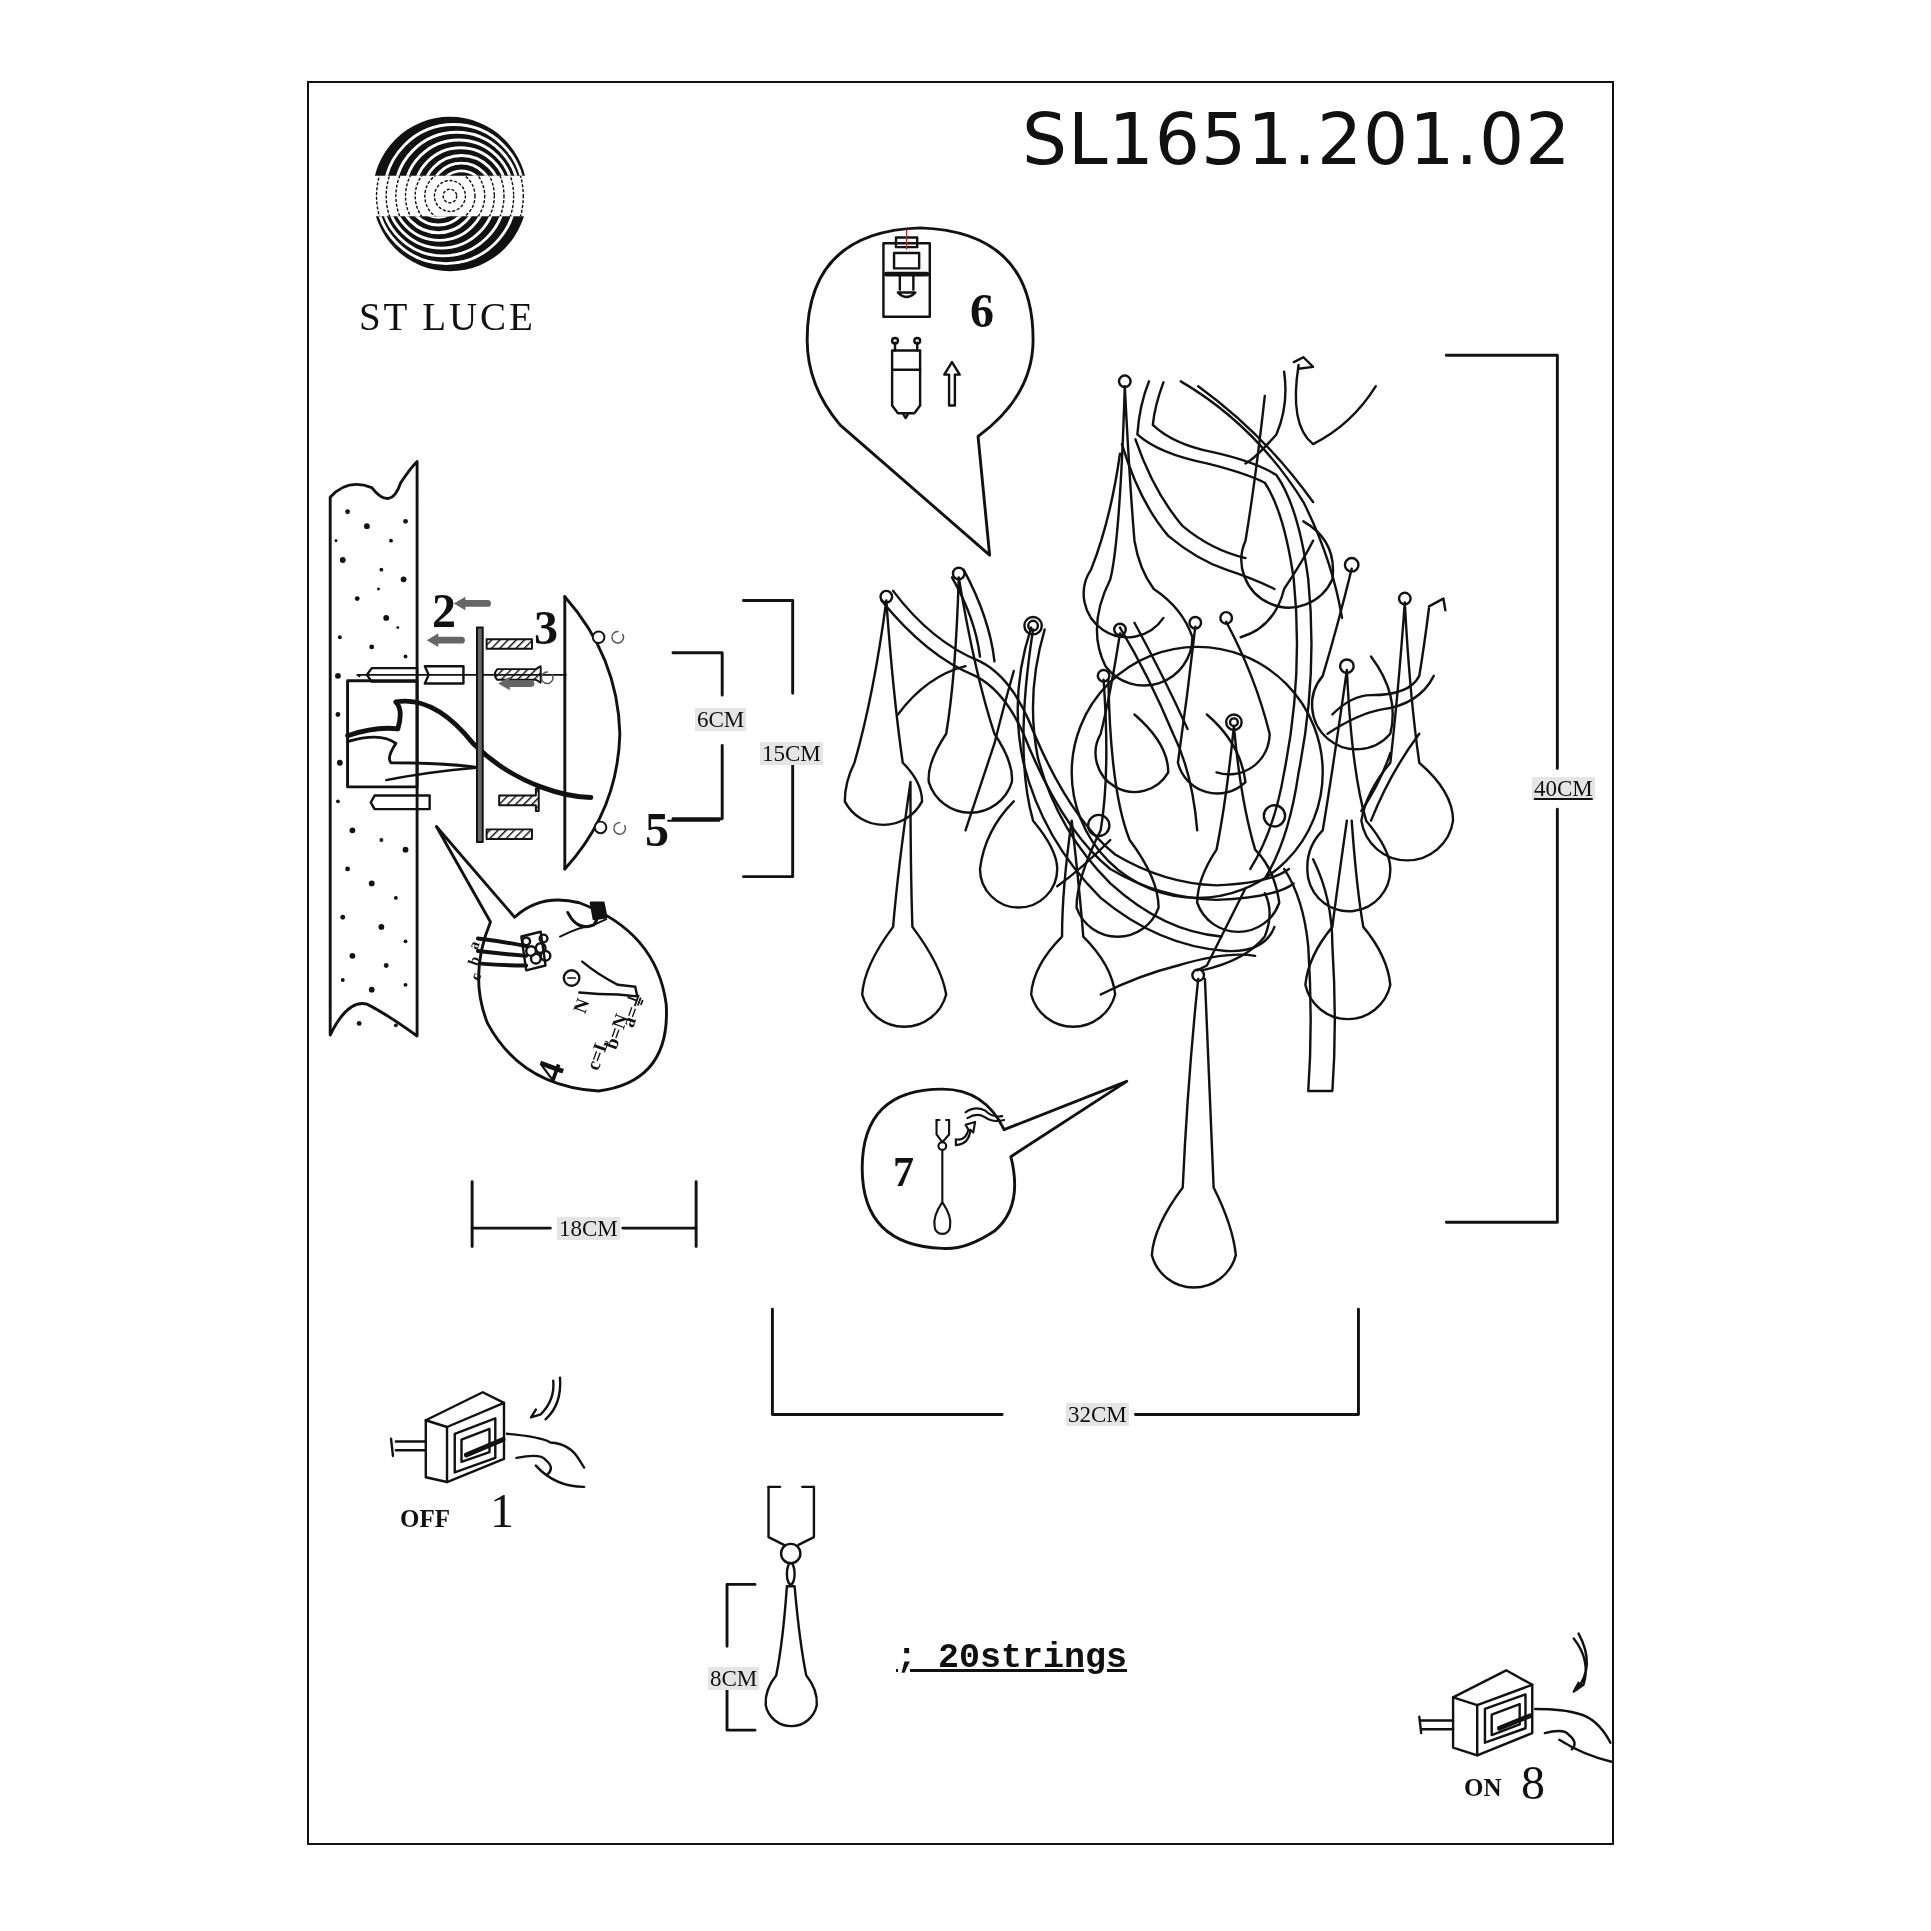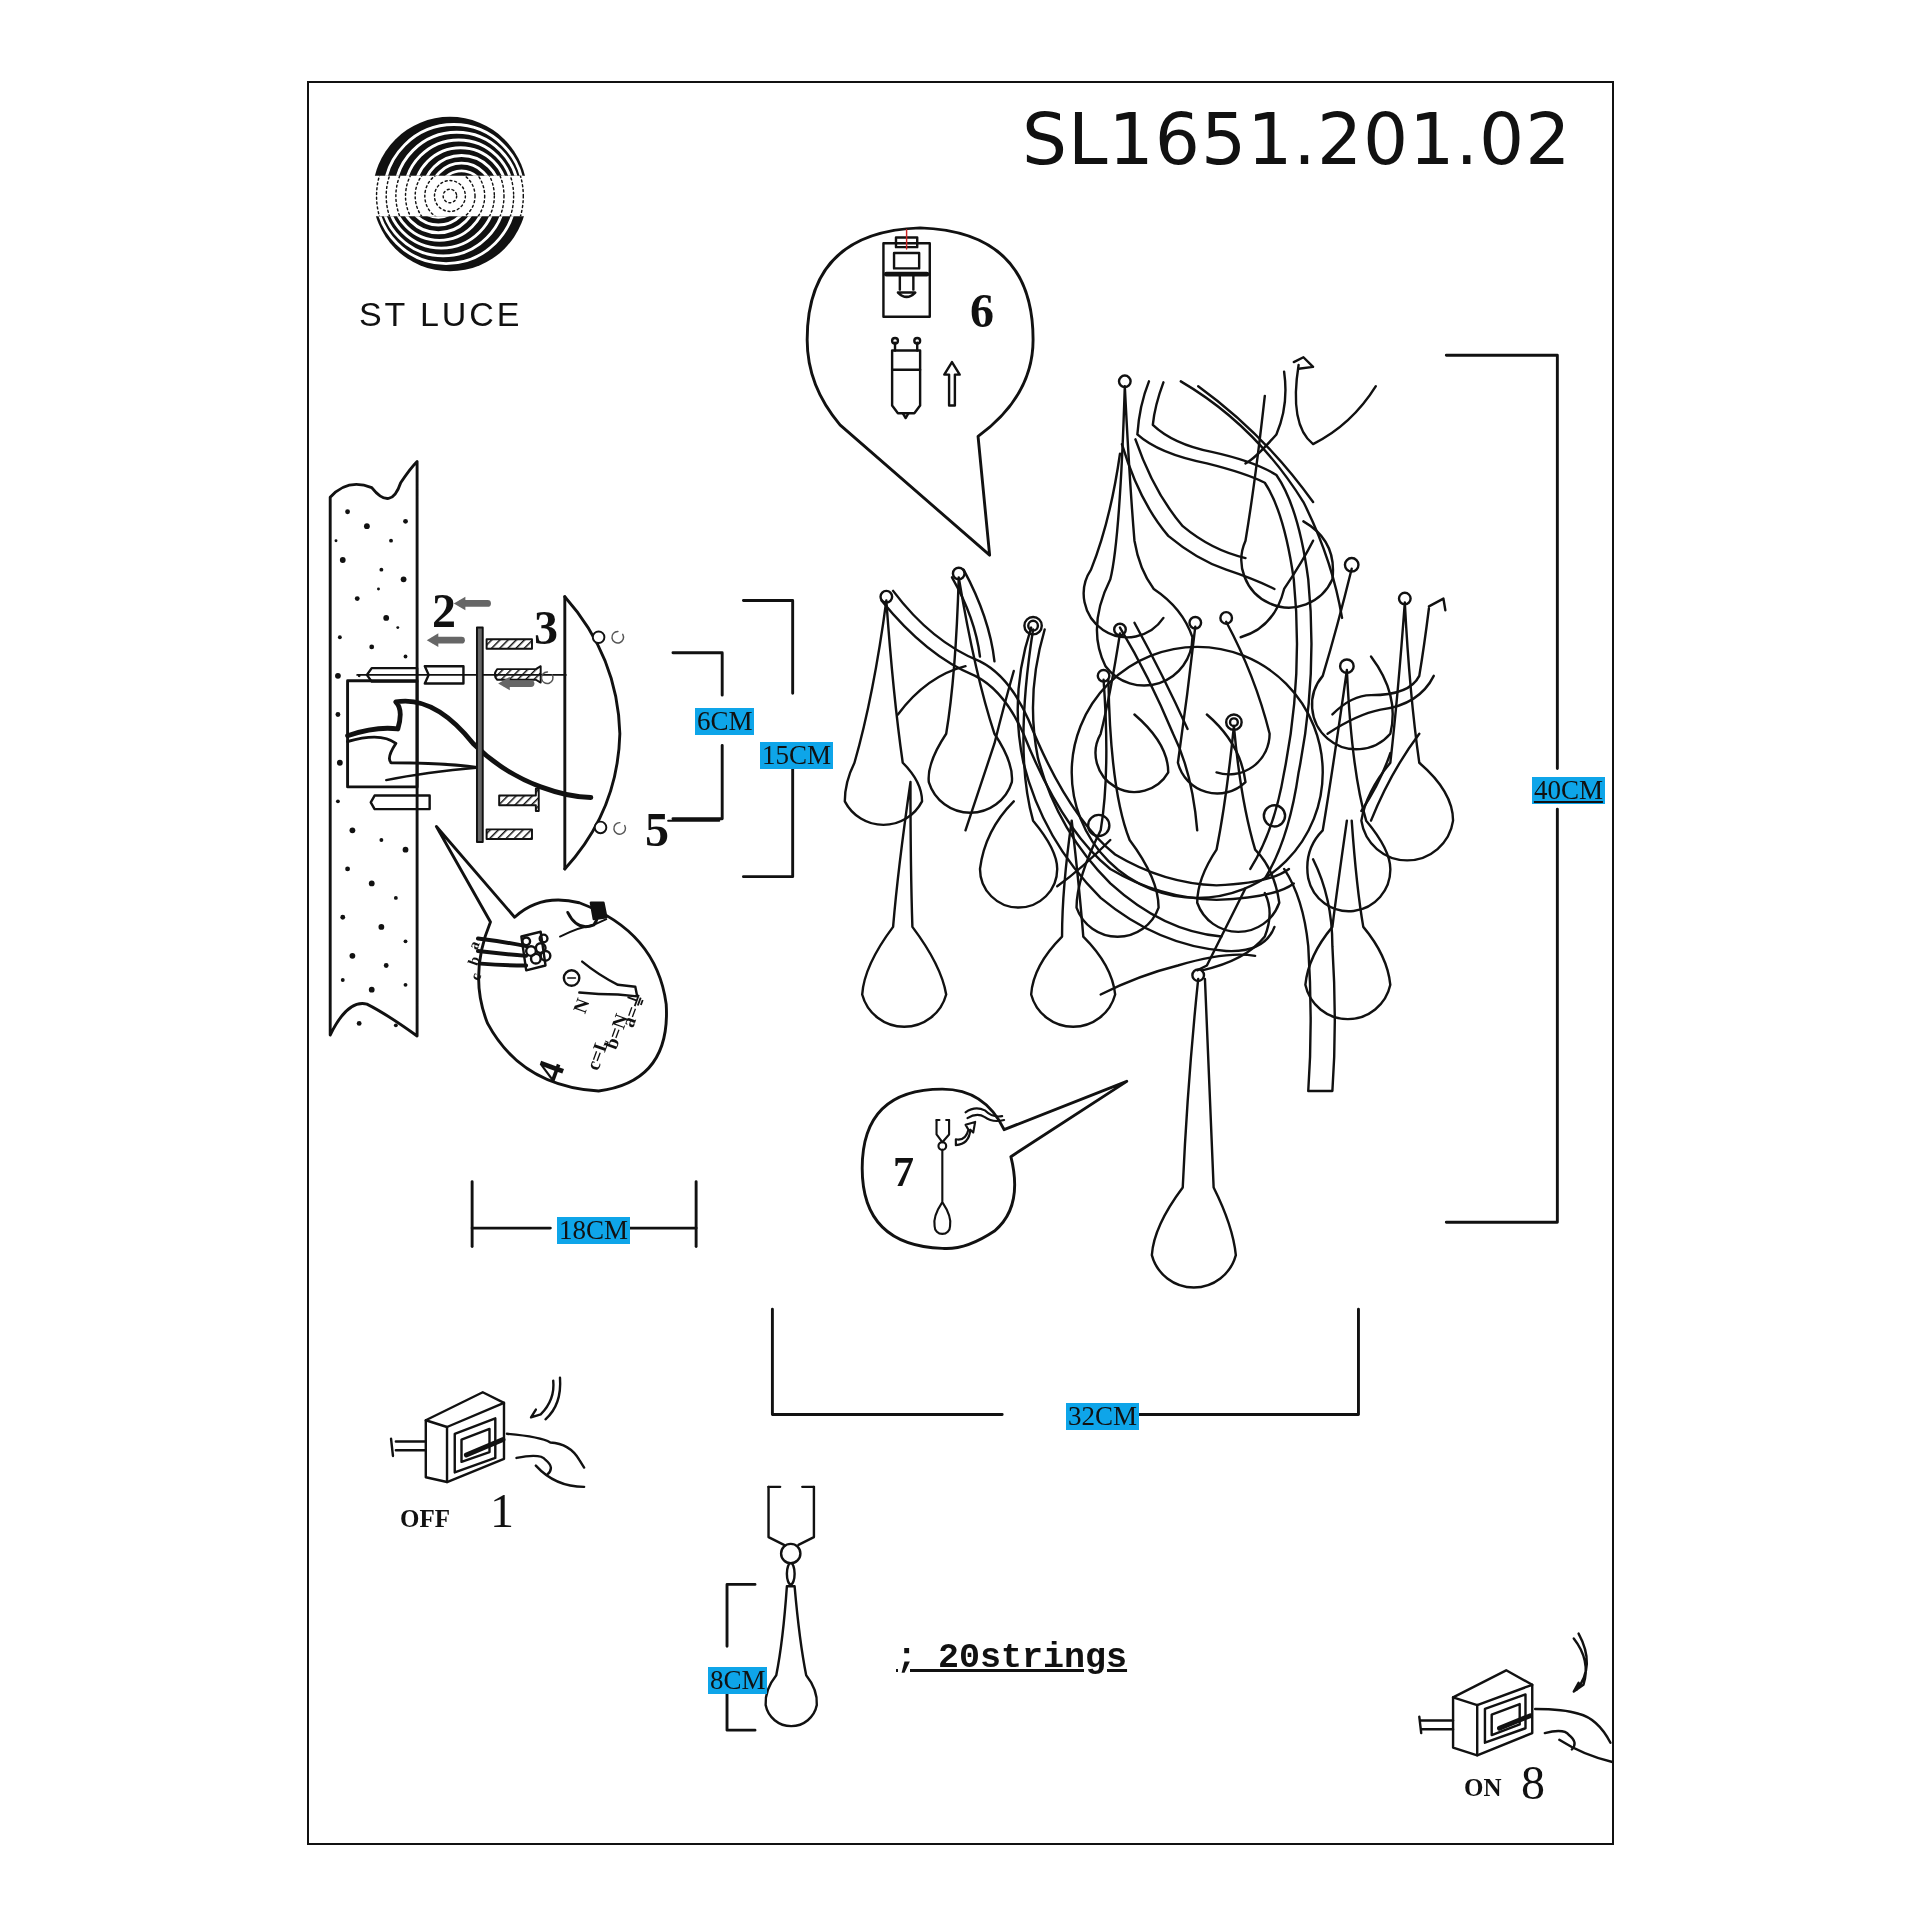--- a/index.html
+++ b/index.html
@@ -2,22 +2,22 @@
 <html><head>
 <meta charset="utf-8">
 <style>
   html, body { margin: 0; padding: 0; background: #ffffff; }
   body { width: 1931px; height: 1931px; position: relative; overflow: hidden; }
   .sheet { position: absolute; left: 0; top: 0; width: 1931px; height: 1931px; }
   .frame { position: absolute; left: 307px; top: 81px; width: 1307px; height: 1764px; border: 2.9px solid #111; box-sizing: border-box; }
   svg.art { position: absolute; left: 0; top: 0; }
   .lbl { position: absolute; color: #111; white-space: nowrap; line-height: 1; }
   .model { left: 1022px; top: 104px; font-family: "DejaVu Sans", sans-serif; font-size: 71px; letter-spacing: 1px; text-align: right; }
-  .brand { left: 359px; top: 297px; font-family: Liberation Sans, sans-serif; font-size: 34px; letter-spacing: 2.9px; }
-  .dim { font-family: "Liberation Serif", serif; font-size: 27px; background: #0ea5e9; padding: 0 1.9px; }
+  .brand { left: 359px; top: 297px; font-family: Liberation Serif, serif; font-size: 39px; letter-spacing: 2.9px; }
+  .dim { font-family: "Liberation Serif", serif; font-size: 23px; background: #e5e5e5; padding: 0 1.9px; }
   .step { font-family: "Liberation Serif", serif; font-weight: bold; font-size: 48px; }
   .step-sm { font-family: "Liberation Serif", serif; font-weight: bold; font-size: 42px; }
   .mono { font-family: "Liberation Mono", monospace; font-weight: bold; font-size: 35px; }
   .sw { font-family: "Liberation Serif", serif; font-weight: bold; font-size: 25px; }
   .wire { font-family: "Liberation Serif", serif; font-weight: bold; font-size: 19.3px; transform-origin: left top; }
 </style>
 </head>
 <body>
 
 <div class="sheet">

